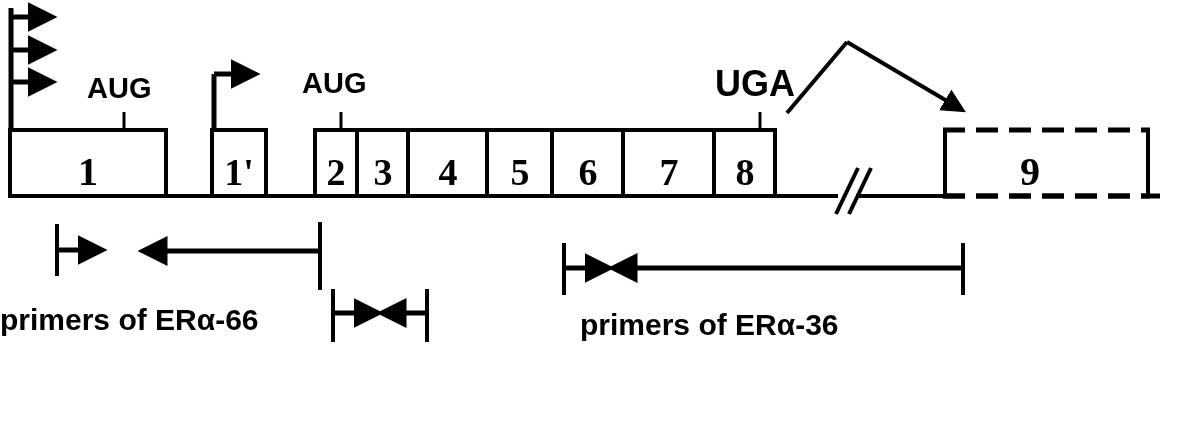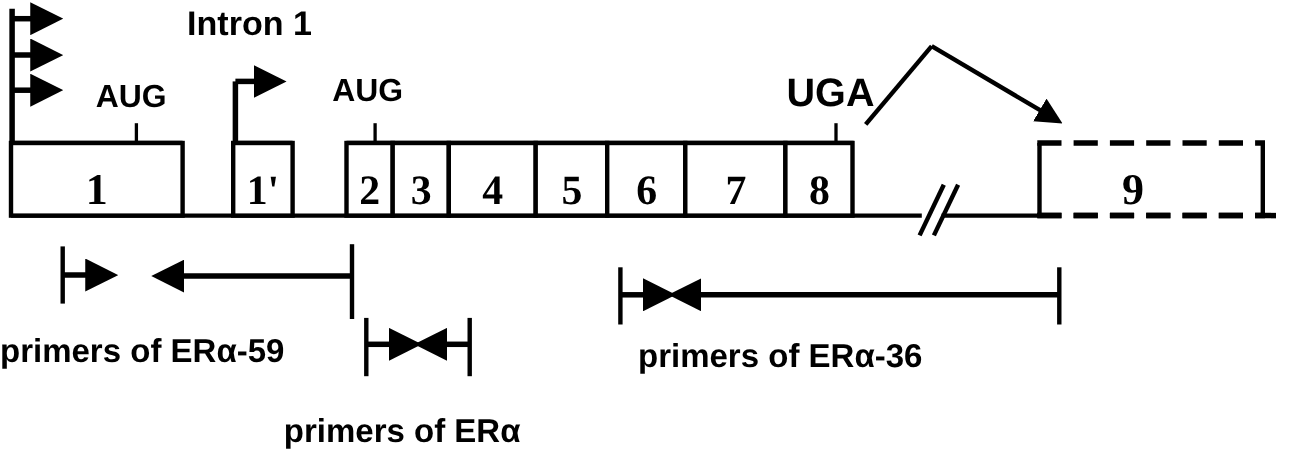--- a/index.html
+++ b/index.html
@@ -7,33 +7,31 @@
   #stage{position:relative;width:1181px;height:421px;background:#fff;}
   .lbl{position:absolute;color:#000;font-weight:bold;white-space:nowrap;line-height:1;}
   svg{position:absolute;left:0;top:0;}
   .exon-num{font-family:"Liberation Serif",serif;font-weight:bold;fill:#000;text-anchor:middle;}
 </style>
 </head>
 <body>
 
 <div id="stage">
 
-  <div class="lbl" style="left:170px;top:6px;font-size:31px;">Intron 1</div>
 
   <div class="lbl" style="left:87px;top:74px;font-size:29px;">AUG</div>
 
   <div class="lbl" style="left:302px;top:69px;font-size:29px;">AUG</div>
 
   <div class="lbl" style="left:715px;top:66px;font-size:36px;">UGA</div>
 
-  <div class="lbl" style="left:0px;top:305px;font-size:30px;">primers of ERα-59</div>
+  <div class="lbl" style="left:0px;top:305px;font-size:30px;">primers of ERα-66</div>
 
   <div class="lbl" style="left:580px;top:310px;font-size:30px;">primers of ERα-36</div>
 
-  <div class="lbl" style="left:258px;top:378px;font-size:30px;">primers of ERα</div>
 
   <svg width="1181" height="421">
     <defs>
       <marker id="ahR" markerWidth="9" markerHeight="9" refX="1" refY="4.5" orient="auto" markerUnits="strokeWidth">
         <path d="M0,0 L9,4.5 L0,9 Z" fill="#000"></path>
       </marker>
       <marker id="ahL" markerWidth="9" markerHeight="9" refX="1" refY="4.5" orient="auto" markerUnits="strokeWidth">
         <path d="M0,0 L9,4.5 L0,9 Z" fill="#000"></path>
       </marker>
       <marker id="ahBig" markerWidth="6" markerHeight="6" refX="0.5" refY="3" orient="auto" markerUnits="strokeWidth">

